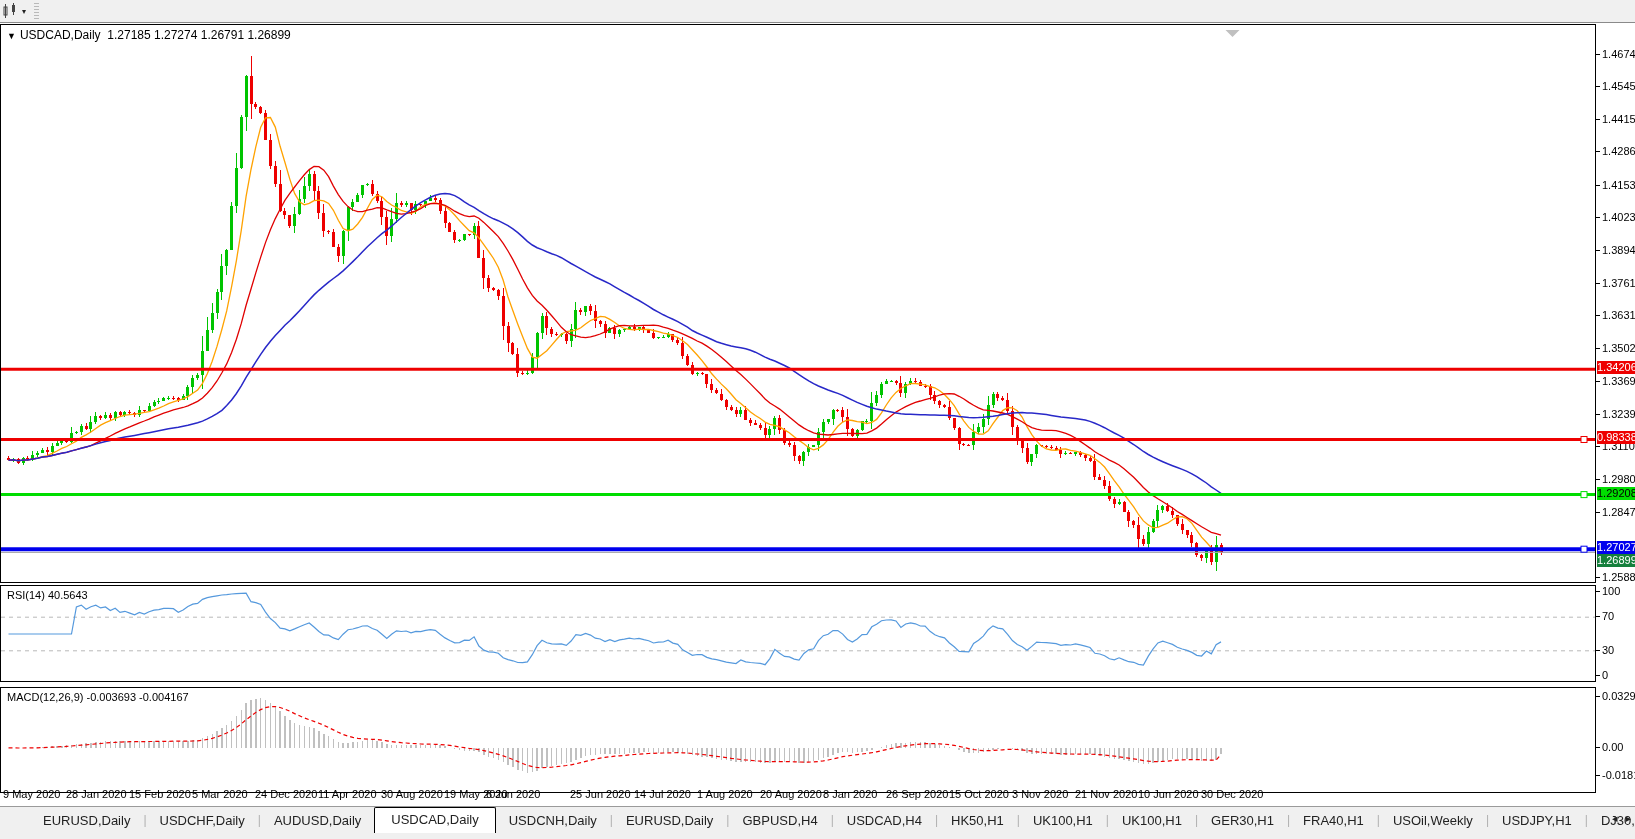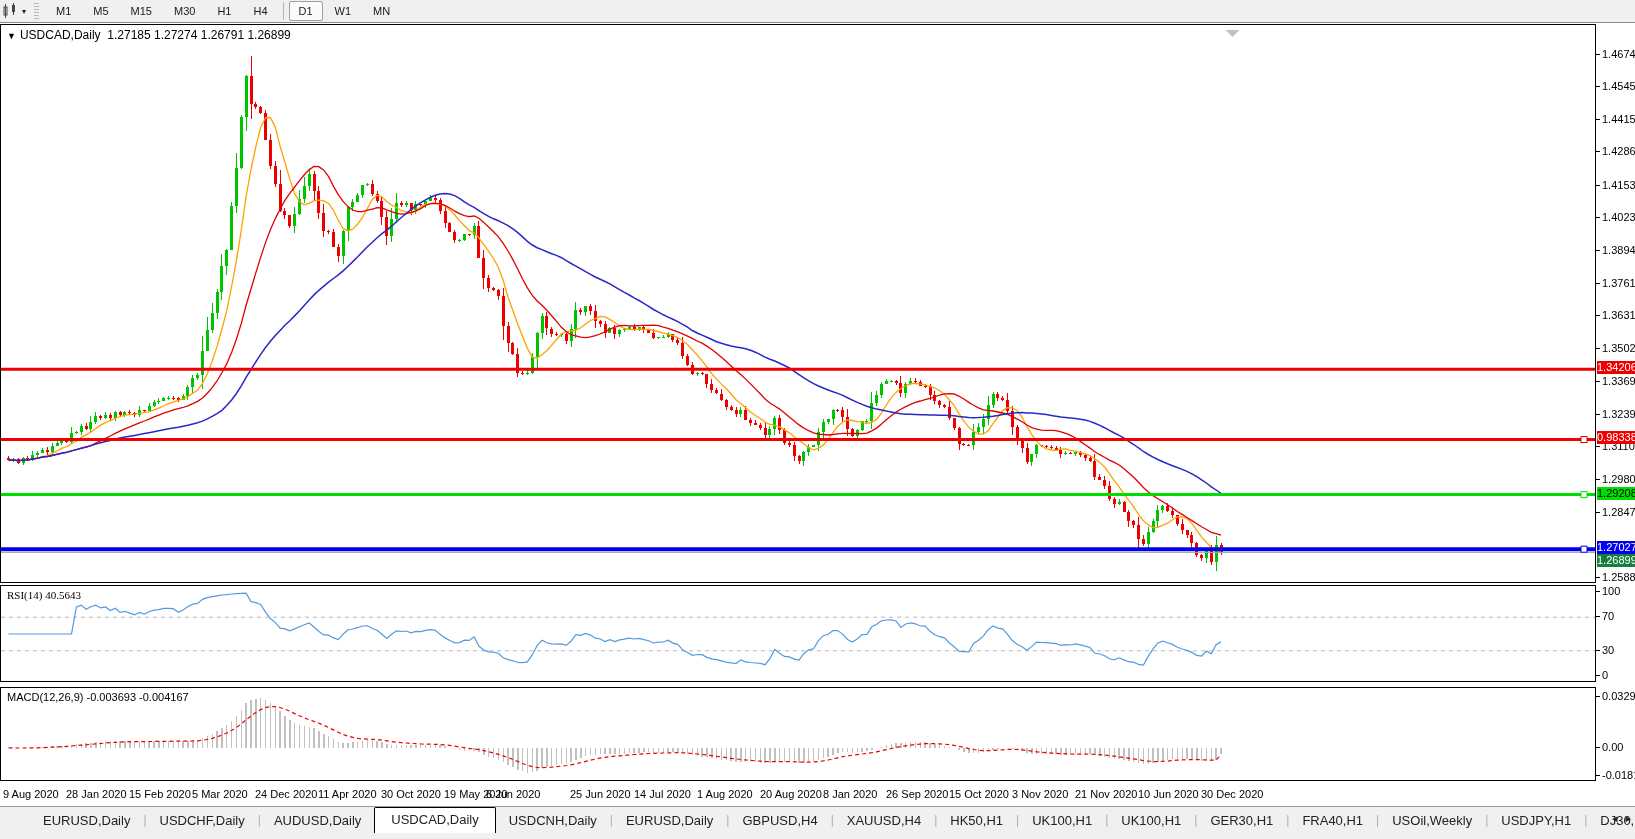--- a/index.html
+++ b/index.html
@@ -20,21 +20,21 @@
   .tf-btn { font-size:11px; color:#1a1a1a; padding:3px 9px; margin:0 1px;
     border:1px solid transparent; border-radius:2px; cursor:pointer; }
   .tf-btn.active { background:#fbfbfb; border:1px solid #9f9f9f; }
 
   
   .plot { position:absolute; left:0; width:1596px; background:#fff;
     border:1px solid #000; }
   .plot svg { position:absolute; left:0; top:0; }
   #main-plot { top:24px;  height:559px; }
   #rsi-plot  { top:585px; height:97px;  }
-  #macd-plot { top:687px; height:94px;text-align:right;  }
+  #macd-plot { top:687px; height:106px;text-align:right;  }
 
   .panel-label { position:absolute; left:6px; top:3px; font-size:12px;
     color:#000; white-space:nowrap; z-index:5; }
   .panel-label .tri { font-size:9px; margin-right:4px; }
 
   .axis-label { position:absolute; left:1602px; font-size:11px; color:#000;
     white-space:nowrap; }
   .axis-tick { position:absolute; left:1596px; width:4px; height:1px; background:#000; }
   .price-tag { position:absolute; left:1597px; width:38px; font-size:11px;
     text-align:center; padding:1px 0; line-height:11px; z-index:6; }
@@ -65,32 +65,20 @@
     <span class="tool-icon">
       <svg width="20" height="16" viewBox="0 0 20 16">
         <rect x="3" y="4" width="3" height="8" fill="none" stroke="#444"></rect>
         <line x1="4.5" y1="1" x2="4.5" y2="15" stroke="#444"></line>
         <rect x="11" y="2" width="3" height="7" fill="#444"></rect>
         <line x1="12.5" y1="0" x2="12.5" y2="12" stroke="#444"></line>
       </svg>
     </span>
     <span class="caret">▾</span>
     <span class="grip"></span>
-    <span id="tf-buttons" style="display:flex;align-items:center;">
-        <span class="tf-btn">M1</span>
-        <span class="tf-btn">M5</span>
-        <span class="tf-btn">M15</span>
-        <span class="tf-btn">M30</span>
-        <span class="tf-btn">H1</span>
-        <span class="tf-btn">H4</span>
-        <span class="vsep"></span>
-        <span class="tf-btn active">D1</span>
-        <span class="tf-btn">W1</span>
-        <span class="tf-btn">MN</span>
-      </span>
   </div>
 
   <div class="plot" id="main-plot">
     <div class="panel-label">
       <span class="tri">▼</span><span>USDCAD,Daily</span>&nbsp;&nbsp;<span>1.27185 1.27274 1.26791 1.26899</span>
     </div>
     <svg id="main-svg" width="1594" height="557">
         <g shape-rendering="crispEdges">
           <line x1="7.5" y1="430.5" x2="7.5" y2="435.3" stroke="#ee0000" stroke-width="1"></line>
           <rect x="6.0" y="432.7" width="3" height="2.5" fill="#ee0000"></rect>
@@ -604,21 +592,21 @@
         <rect x="1580" y="411.5" width="6" height="6" fill="#ffffff" stroke="#ee0000"></rect>
         <line x1="0" y1="469.6" x2="1594" y2="469.6" stroke="#00dd00" stroke-width="3"></line>
         <rect x="1580" y="466.6" width="6" height="6" fill="#ffffff" stroke="#00dd00"></rect>
         <line x1="0" y1="524.2" x2="1594" y2="524.2" stroke="#0000ee" stroke-width="4"></line>
         <rect x="1580" y="521.2" width="6" height="6" fill="#ffffff" stroke="#0000ee"></rect>
         <polygon points="1224.5,5 1238.5,5 1231.5,12" fill="#c0c0c0"></polygon>
       </svg>
   </div>
 
   <div class="plot" id="rsi-plot">
-    <div class="panel-label" style="font-size:11px;font-family:Liberation Serif, serif;">RSI(14) 40.5643</div>
+    <div class="panel-label" style="font-size:11px;">RSI(14) 40.5643</div>
     <svg id="rsi-svg" width="1594" height="95">
         <line x1="0" y1="31.2" x2="1594" y2="31.2" stroke="#b8b8b8" stroke-dasharray="4 4"></line>
         <line x1="0" y1="64.8" x2="1594" y2="64.8" stroke="#b8b8b8" stroke-dasharray="4 4"></line>
         <polyline points="7.5,48.0 12.3,48.0 17.2,48.0 22.0,48.0 26.9,48.0 31.8,48.0 36.6,48.0 41.4,48.0 46.3,48.0 51.1,48.0 56.0,48.0 60.8,48.0 65.7,48.0 70.5,48.0 75.4,20.9 80.3,19.1 85.1,23.3 89.9,20.8 94.8,19.2 99.6,21.9 104.5,20.9 109.3,24.5 114.2,22.2 119.0,26.4 123.9,25.3 128.8,27.1 133.6,28.8 138.4,26.5 143.3,28.1 148.1,25.7 153.0,24.1 157.8,23.6 162.7,22.4 167.5,22.3 172.4,22.7 177.3,26.2 182.1,24.1 186.9,20.5 191.8,18.1 196.6,17.4 201.5,13.4 206.3,11.6 211.2,10.7 216.0,9.8 220.9,9.0 225.7,8.7 230.6,8.0 235.4,7.6 240.3,7.3 245.1,7.1 250.0,15.7 254.8,16.7 259.7,18.5 264.5,26.1 269.4,32.5 274.3,36.6 279.1,42.1 283.9,42.9 288.8,44.9 293.6,42.9 298.5,40.7 303.3,38.7 308.2,37.0 313.0,41.0 317.9,45.5 322.8,48.9 327.6,49.2 332.4,51.9 337.3,53.6 342.1,48.2 347.0,43.7 351.8,43.0 356.7,41.7 361.5,40.0 366.4,39.8 371.3,42.5 376.1,44.2 380.9,48.3 385.8,52.5 390.6,48.3 395.5,44.8 400.3,45.5 405.2,45.0 410.0,46.8 414.9,45.4 419.7,45.6 424.6,44.4 429.4,43.7 434.3,44.4 439.1,48.3 444.0,51.9 448.8,54.5 453.7,56.8 458.5,56.6 463.4,54.2 468.2,54.4 473.1,50.8 477.9,60.0 482.8,64.1 487.6,65.8 492.5,66.2 497.3,67.2 502.2,71.7 507.0,73.6 511.9,74.8 516.8,76.5 521.6,76.6 526.4,75.9 531.3,68.7 536.1,59.6 541.0,54.3 545.8,56.8 550.7,57.9 555.5,58.2 560.4,57.9 565.3,59.4 570.1,55.0 574.9,48.7 579.8,49.4 584.6,47.5 589.5,49.1 594.3,52.2 599.2,53.0 604.0,55.6 608.9,53.6 613.8,55.6 618.6,53.9 623.4,53.2 628.3,52.2 633.1,53.0 638.0,52.3 642.8,53.6 647.7,54.7 652.5,57.0 657.4,56.2 662.3,56.0 667.1,54.2 671.9,57.1 676.8,58.4 681.6,63.8 686.5,66.6 691.3,69.3 696.2,68.5 701.0,68.7 705.9,71.4 710.8,72.9 715.6,73.6 720.4,74.9 725.3,76.2 730.1,76.8 735.0,77.5 739.8,74.0 744.7,75.9 749.5,76.5 754.4,77.0 759.3,77.4 764.1,78.7 768.9,72.6 773.8,63.4 778.6,67.2 783.5,70.4 788.3,70.9 793.2,73.1 798.0,74.0 802.9,67.5 807.7,63.8 812.6,62.8 817.4,54.7 822.3,49.7 827.1,48.3 832.0,44.5 836.8,44.6 841.7,48.1 846.5,53.5 851.4,56.0 856.2,52.9 861.1,48.6 865.9,48.3 870.8,40.8 875.6,38.2 880.5,34.7 885.3,34.0 890.2,33.8 895.0,35.0 899.9,41.4 904.7,38.0 909.6,36.8 914.4,37.8 919.3,40.0 924.1,40.1 929.0,45.3 933.8,48.8 938.7,50.7 943.5,51.8 948.4,57.0 953.2,60.7 958.1,65.5 962.9,65.7 967.8,65.8 972.6,57.4 977.5,54.3 982.3,50.1 987.2,43.7 992.0,39.9 996.9,42.1 1001.7,42.9 1006.6,48.3 1011.4,54.5 1016.3,58.5 1021.1,60.7 1026.0,64.2 1030.8,60.4 1035.7,56.1 1040.5,56.5 1045.4,56.6 1050.3,57.1 1055.1,57.7 1059.9,59.3 1064.8,58.6 1069.6,59.0 1074.5,57.8 1079.3,58.9 1084.2,60.1 1089.0,61.5 1093.9,67.3 1098.8,68.0 1103.6,69.7 1108.4,72.8 1113.3,73.9 1118.1,71.8 1123.0,73.9 1127.8,75.7 1132.7,76.3 1137.5,78.4 1142.4,79.0 1147.3,70.1 1152.1,62.9 1156.9,56.9 1161.8,55.2 1166.6,56.7 1171.5,58.4 1176.3,61.2 1181.2,63.0 1186.0,64.4 1190.9,66.4 1195.8,69.3 1200.6,70.0 1205.4,65.0 1210.3,67.8 1215.1,58.6 1220.0,55.9" fill="none" stroke="#5599dd" stroke-width="1.2"></polyline>
       </svg>
   </div>
 
   <div class="plot" id="macd-plot">
     <div class="panel-label" style="font-size:11px;">MACD(12,26,9) -0.003693 -0.004167</div>
     <svg id="macd-svg" width="1594" height="92">
@@ -926,27 +914,27 @@
       <div class="axis-tick" style="top:675px"></div>
       <div class="axis-label" style="top:669px">0</div>
       <div class="axis-tick" style="top:696px"></div>
       <div class="axis-label" style="top:690px">0.032972</div>
       <div class="axis-tick" style="top:747px"></div>
       <div class="axis-label" style="top:741px">0.00</div>
       <div class="axis-tick" style="top:775px"></div>
       <div class="axis-label" style="top:769px">-0.018154</div>
     </div>
   <div id="date-layer">
-      <div class="date-label" style="left:3px">9 Aug 2020</div>
+      <div class="date-label" style="left:3px">9 May 2020</div>
       <div class="date-label" style="left:66px">28 Jan 2020</div>
       <div class="date-label" style="left:129px">15 Feb 2020</div>
       <div class="date-label" style="left:192px">5 Mar 2020</div>
       <div class="date-label" style="left:255px">24 Dec 2020</div>
       <div class="date-label" style="left:318px">11 Apr 2020</div>
-      <div class="date-label" style="left:381px">30 Oct 2020</div>
+      <div class="date-label" style="left:381px">30 Aug 2020</div>
       <div class="date-label" style="left:444px">19 May 2020</div>
       <div class="date-label" style="left:486px">6 Jun 2020</div>
       <div class="date-label" style="left:570px">25 Jun 2020</div>
       <div class="date-label" style="left:634px">14 Jul 2020</div>
       <div class="date-label" style="left:697px">1 Aug 2020</div>
       <div class="date-label" style="left:760px">20 Aug 2020</div>
       <div class="date-label" style="left:823px">8 Jan 2020</div>
       <div class="date-label" style="left:886px">26 Sep 2020</div>
       <div class="date-label" style="left:949px">15 Oct 2020</div>
       <div class="date-label" style="left:1012px">3 Nov 2020</div>
@@ -961,21 +949,21 @@
       <span class="tab">USDCHF,Daily</span>
       <span class="tab-sep">|</span>
       <span class="tab">AUDUSD,Daily</span>
       <span class="tab active">USDCAD,Daily</span>
       <span class="tab">USDCNH,Daily</span>
       <span class="tab-sep">|</span>
       <span class="tab">EURUSD,Daily</span>
       <span class="tab-sep">|</span>
       <span class="tab">GBPUSD,H4</span>
       <span class="tab-sep">|</span>
-      <span class="tab">XAUUSD,H4</span>
+      <span class="tab">USDCAD,H4</span>
       <span class="tab-sep">|</span>
       <span class="tab">HK50,H1</span>
       <span class="tab-sep">|</span>
       <span class="tab">UK100,H1</span>
       <span class="tab-sep">|</span>
       <span class="tab">UK100,H1</span>
       <span class="tab-sep">|</span>
       <span class="tab">GER30,H1</span>
       <span class="tab-sep">|</span>
       <span class="tab">FRA40,H1</span>

